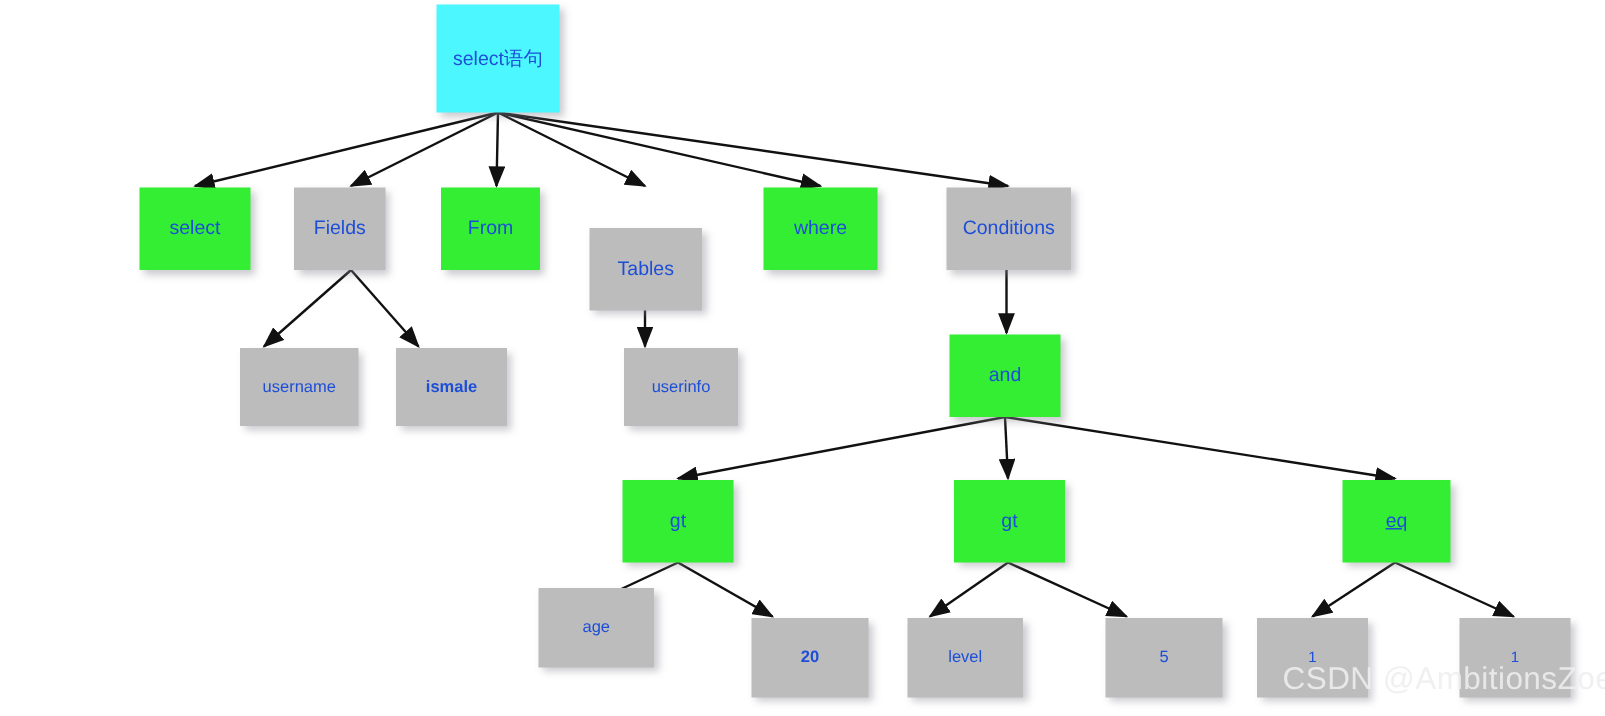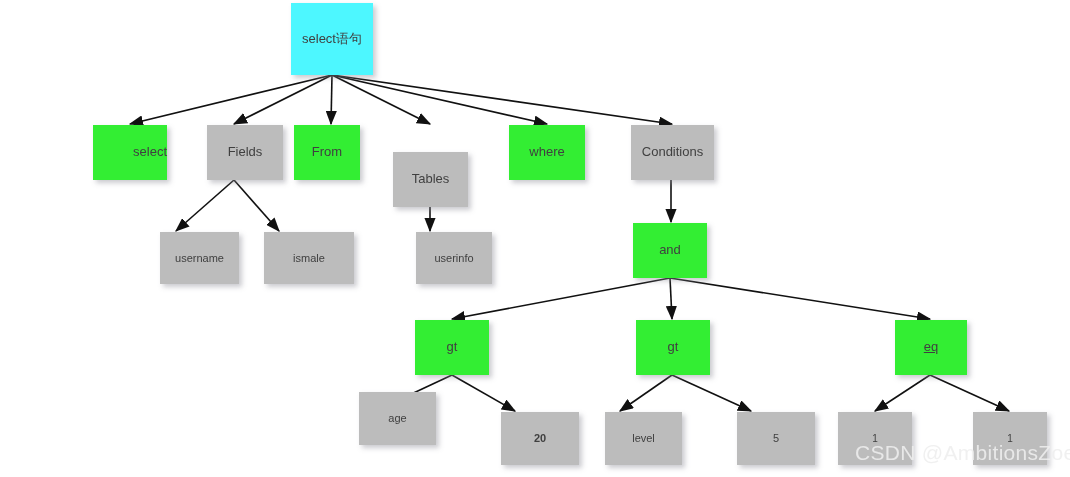--- a/index.html
+++ b/index.html
@@ -24,21 +24,21 @@
     width: 1070px;
     height: 477px;
   }
   .node {
     position: absolute;
     box-sizing: border-box;
     display: flex;
     align-items: center;
     justify-content: center;
     text-align: center;
-    color: #404040;
+    color: #1d4ed8;
     box-shadow: 3px 3px 5px rgba(140, 140, 150, 0.45);
     line-height: 1.1;
     white-space: nowrap;
     z-index: 2;
   }
   .node.fill-cyan  { background: #4df7ff; }
   .node.fill-green { background: #33ee33; }
   .node.fill-gray  { background: #bcbcbc; }
   .size-root  { font-size: 13px; }
   .size-mid   { font-size: 13px; }
@@ -85,42 +85,42 @@
         <line x1="672" y1="375" x2="751" y2="411" stroke="#111111" stroke-width="1.6" marker-end="url(#arrowhead)"></line>
         <line x1="930" y1="375" x2="875" y2="411" stroke="#111111" stroke-width="1.6" marker-end="url(#arrowhead)"></line>
         <line x1="930" y1="375" x2="1009" y2="411" stroke="#111111" stroke-width="1.6" marker-end="url(#arrowhead)"></line>
       </g>
   </svg>
 
   <div id="nodes-group">
       <div class="node fill-cyan size-root" style="left: 291px; top: 3px; width: 82px; height: 72px;">
         <span>select语句</span>
       </div>
-      <div class="node fill-green size-mid" style="left: 93px; top: 125px; width: 74px; height: 55px; justify-content: flex-end;">
+      <div class="node fill-green size-mid" style="left: 93px; top: 125px; width: 74px; height: 55px;">
         <span>select</span>
       </div>
-      <div class="node fill-gray size-mid" style="left: 196px; top: 125px; width: 76px; height: 55px; margin-left: 11px;">
+      <div class="node fill-gray size-mid" style="left: 196px; top: 125px; width: 61px; height: 55px;">
         <span>Fields</span>
       </div>
       <div class="node fill-green size-mid" style="left: 294px; top: 125px; width: 66px; height: 55px;">
         <span>From</span>
       </div>
       <div class="node fill-gray size-mid" style="left: 393px; top: 125px; width: 75px; height: 55px; margin-top: 27px;">
         <span>Tables</span>
       </div>
       <div class="node fill-green size-mid" style="left: 509px; top: 125px; width: 76px; height: 55px;">
         <span>where</span>
       </div>
       <div class="node fill-gray size-mid" style="left: 631px; top: 125px; width: 83px; height: 55px;">
         <span>Conditions</span>
       </div>
       <div class="node fill-gray size-small" style="left: 136px; top: 232px; width: 79px; height: 52px;">
         <span>username</span>
       </div>
-      <div class="node fill-gray size-small" style="left: 240px; top: 232px; width: 90px; height: 52px;">
+      <div class="node fill-gray size-small" style="left: 240px; top: 232px; width: 74px; height: 52px; font-weight: bold;">
         <span>ismale</span>
       </div>
       <div class="node fill-gray size-small" style="left: 392px; top: 232px; width: 76px; height: 52px;">
         <span>userinfo</span>
       </div>
       <div class="node fill-green size-mid" style="left: 633px; top: 223px; width: 74px; height: 55px;">
         <span>and</span>
       </div>
       <div class="node fill-green size-mid" style="left: 415px; top: 320px; width: 74px; height: 55px;">
         <span>gt</span>

